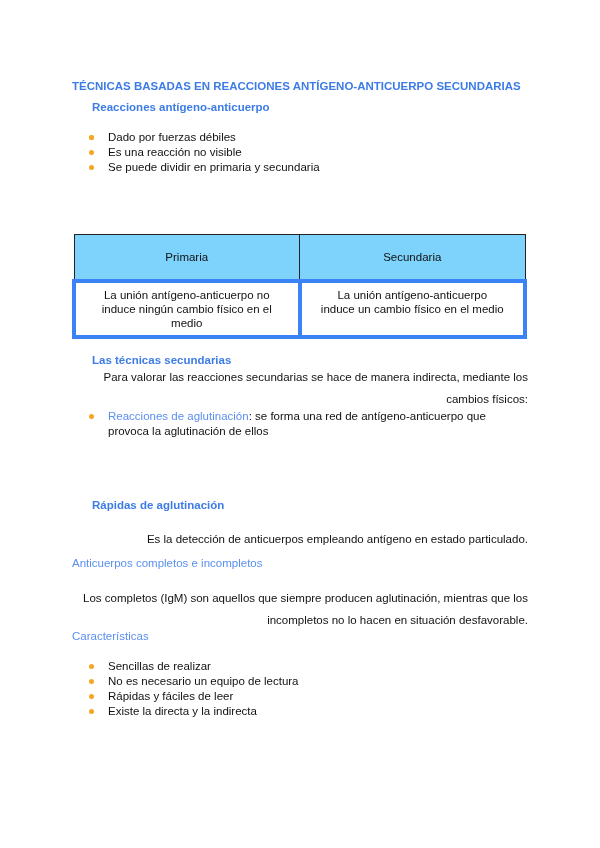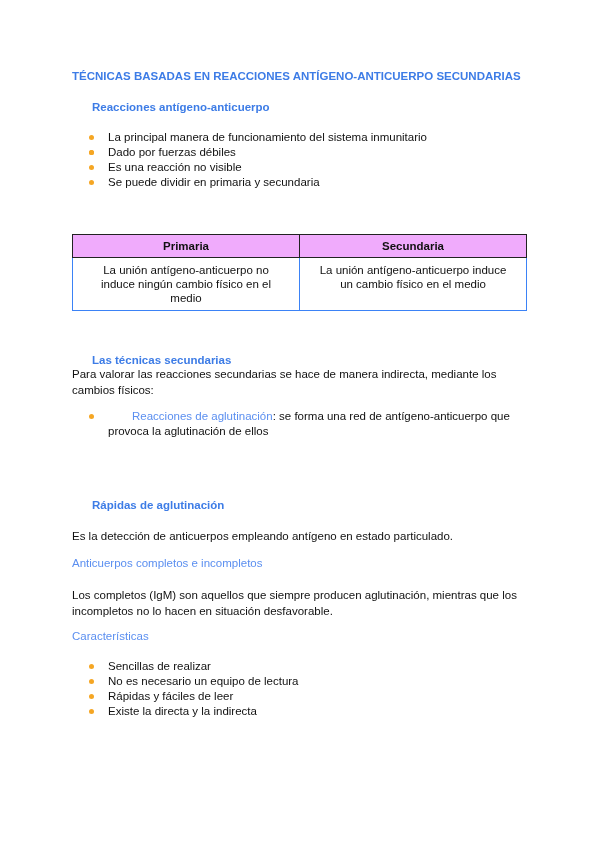--- a/index.html
+++ b/index.html
@@ -2,59 +2,58 @@
 <html><head>
   <meta charset="utf-8">
   <style>
     html, body { margin: 0; padding: 0; background: #ffffff; }
     body {
       width: 600px; height: 848px; position: relative; overflow: hidden;
       font-family: "Liberation Sans", sans-serif; color: #111111;
     }
     .page { position: absolute; left: 72px; top: 0; width: 456px; }
     .title {
-      position: absolute; top: 70px; left: 0;
+      position: absolute; top: 80px; left: 0;
       font-size: 11.5px; font-weight: bold; color: #3d7ce6; white-space: nowrap;
     }
     .h2 { position: absolute; left: 0; font-size: 11.5px; font-weight: bold; color: #3d7ce6; white-space: nowrap; padding-left: 20px; }
     .h3 { position: absolute; left: 0; font-size: 11.5px; color: #5b8ff0; white-space: nowrap; }
-    .para { position: absolute; left: 0; width: 456px; font-size: 11.5px; line-height: 16px; color: #111; }
+    .para { position: absolute; left: 0; width: 456px; font-size: 11.5px; line-height: 22px; color: #111; text-align: right; }
     ul.blist { position: absolute; left: 0; margin: 0; padding: 0; list-style: none; width: 456px; }
     ul.blist li {
       position: relative; padding-left: 36px; font-size: 11.5px; line-height: 15px; color: #111;
     }
     ul.blist li .bullet {
       position: absolute; left: 17px; top: 5px; width: 5px; height: 5px; border-radius: 50%;
       background: #f5a623;
     }
-    .link { color: #5b8ff0; margin-left: 24px; }
+    .link { color: #5b8ff0; }
     table.cmp {
       position: absolute; top: 234px; left: 0; width: 455px;
       border-collapse: collapse; font-size: 11.5px;
     }
     table.cmp th {
-      background: #f0abfc; color: #111; font-weight: bold; height: 22px;
-      border: 1px solid #222; text-align: center; padding: 0 6px;
+      background: #7dd3fc; color: #111; font-weight: normal; height: 22px;
+      border: 1px solid #222; text-align: center; padding: 11px 6px;
     }
     table.cmp td {
-      border: 1px solid #3b82f6; text-align: center; vertical-align: top;
+      border: 4px solid #3b82f6; text-align: center; vertical-align: top;
       padding: 5px 18px 5px 18px; line-height: 14px; height: 38px;
     }
   </style>
 </head>
 <body>
 
 <div class="page">
 
   <div class="title">TÉCNICAS BASADAS EN REACCIONES ANTÍGENO-ANTICUERPO SECUNDARIAS</div>
 
   <div class="h2" style="top:101px">Reacciones antígeno-anticuerpo</div>
 
   <ul class="blist" style="top:130px">
-    <li><span class="bullet"></span><span>La principal manera de funcionamiento del sistema inmunitario</span></li>
     <li><span class="bullet"></span></li>
     <li><span class="bullet"></span><span>Dado por fuerzas débiles</span></li>
     <li><span class="bullet"></span><span>Es una reacción no visible</span></li>
     <li><span class="bullet"></span><span>Se puede dividir en primaria y secundaria</span></li>
   </ul>
 
   <table class="cmp">
     <tbody>
         <tr>
       <th style="width:50%">Primaria</th>

